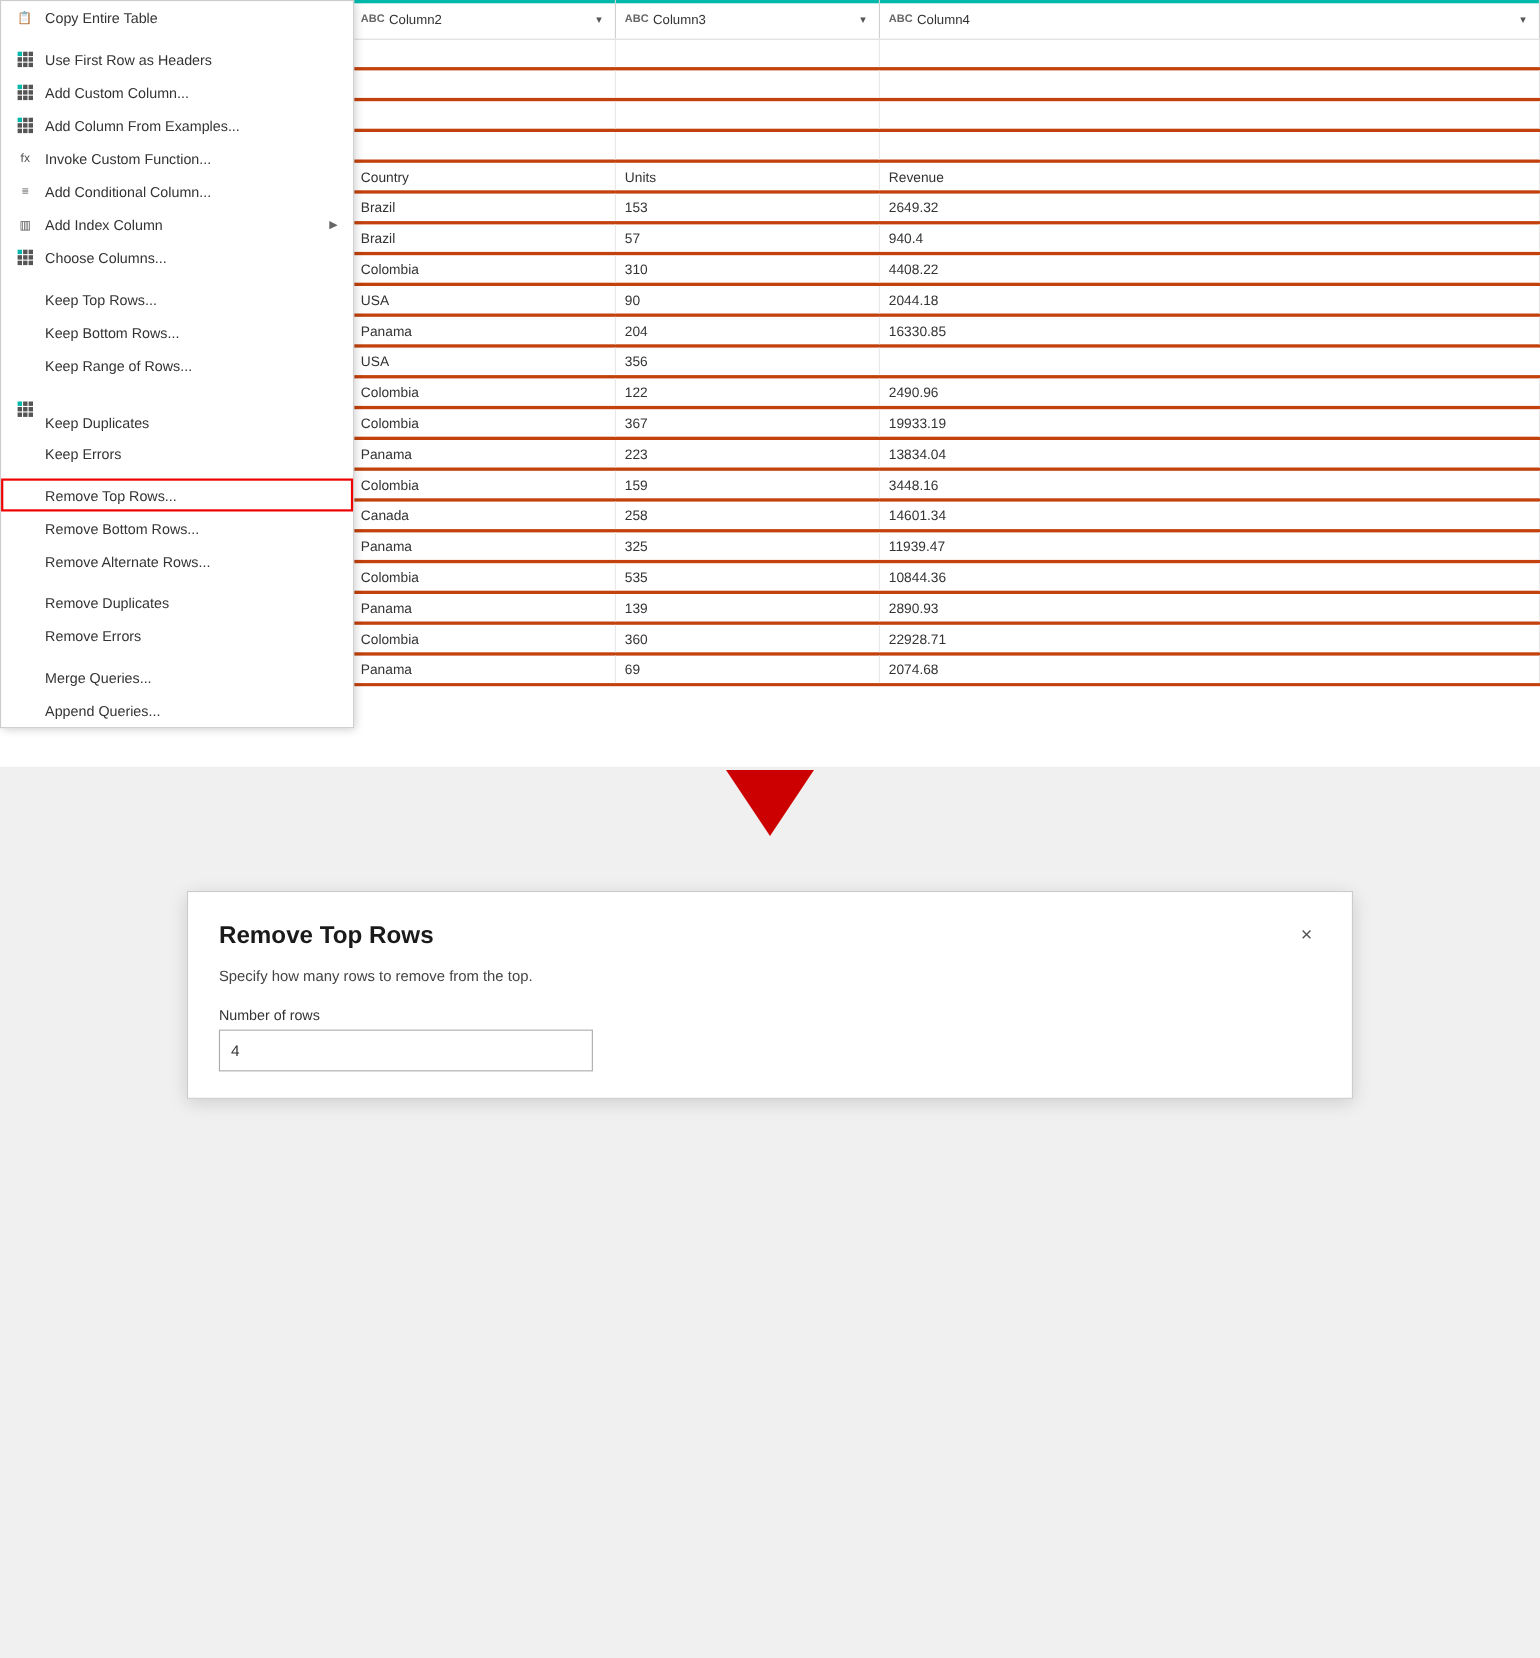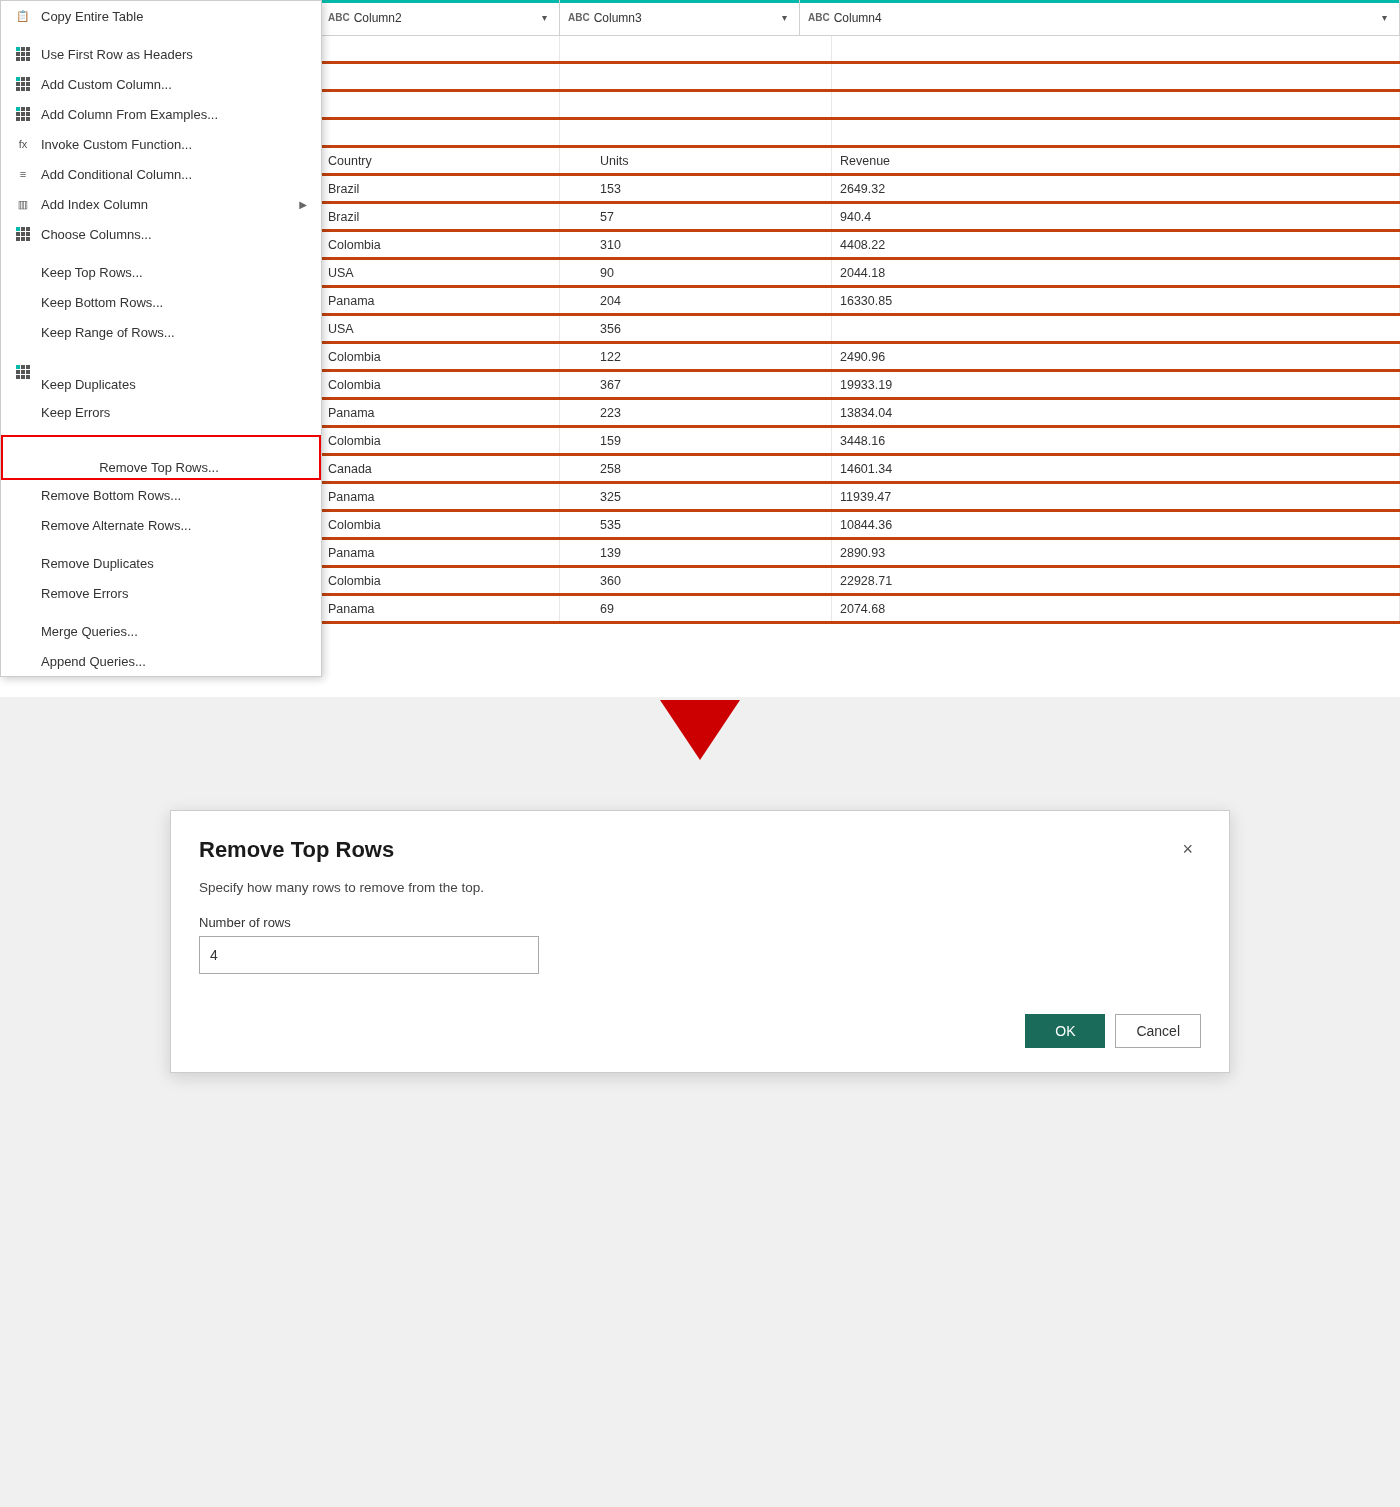--- a/index.html
+++ b/index.html
@@ -100,21 +100,21 @@
       width: 40px;
       color: #888;
       font-size: 11px;
       background: #fafafa;
       border-right: 1px solid #d8d8d8;
       justify-content: flex-end;
     }
 
     .cell-col1 { width: 280px; }
     .cell-col2 { width: 240px; }
-    .cell-col3 { width: 240px; margin-left: 32px; }
+    .cell-col3 { width: 240px; }
     .cell-col4 { flex: 1; }
 
     
     .dropdown-menu {
       position: absolute;
       top: 0;
       left: 0;
       width: 322px;
       background: #fff;
       border: 1px solid #ccc;
@@ -129,21 +129,20 @@
       cursor: pointer;
       color: #333;
       font-size: 13px;
       min-height: 28px;
     }
 
     .menu-item.highlighted {
       background: #fff;
       outline: 2px solid #e00;
       outline-offset: -2px;
-      flex-direction: column;
     }
 
     .menu-item .menu-icon {
       width: 24px;
       height: 20px;
       margin-right: 6px;
       display: flex;
       align-items: center;
       justify-content: center;
       flex-shrink: 0;
@@ -628,18 +627,14 @@
   <div class="dialog">
     <div class="dialog-header">
       <span class="dialog-title">Remove Top Rows</span>
       <button class="dialog-close">×</button>
     </div>
     <div class="dialog-body">
       <p class="dialog-description">Specify how many rows to remove from the top.</p>
       <label class="dialog-label">Number of rows</label>
       <input class="dialog-input" type="text" value="4" style="">
     </div>
-    <div class="dialog-footer">
-      <button class="btn-ok">OK</button>
-      <button class="btn-cancel">Cancel</button>
-    </div>
   </div>
 </div>
 
 </body></html>

